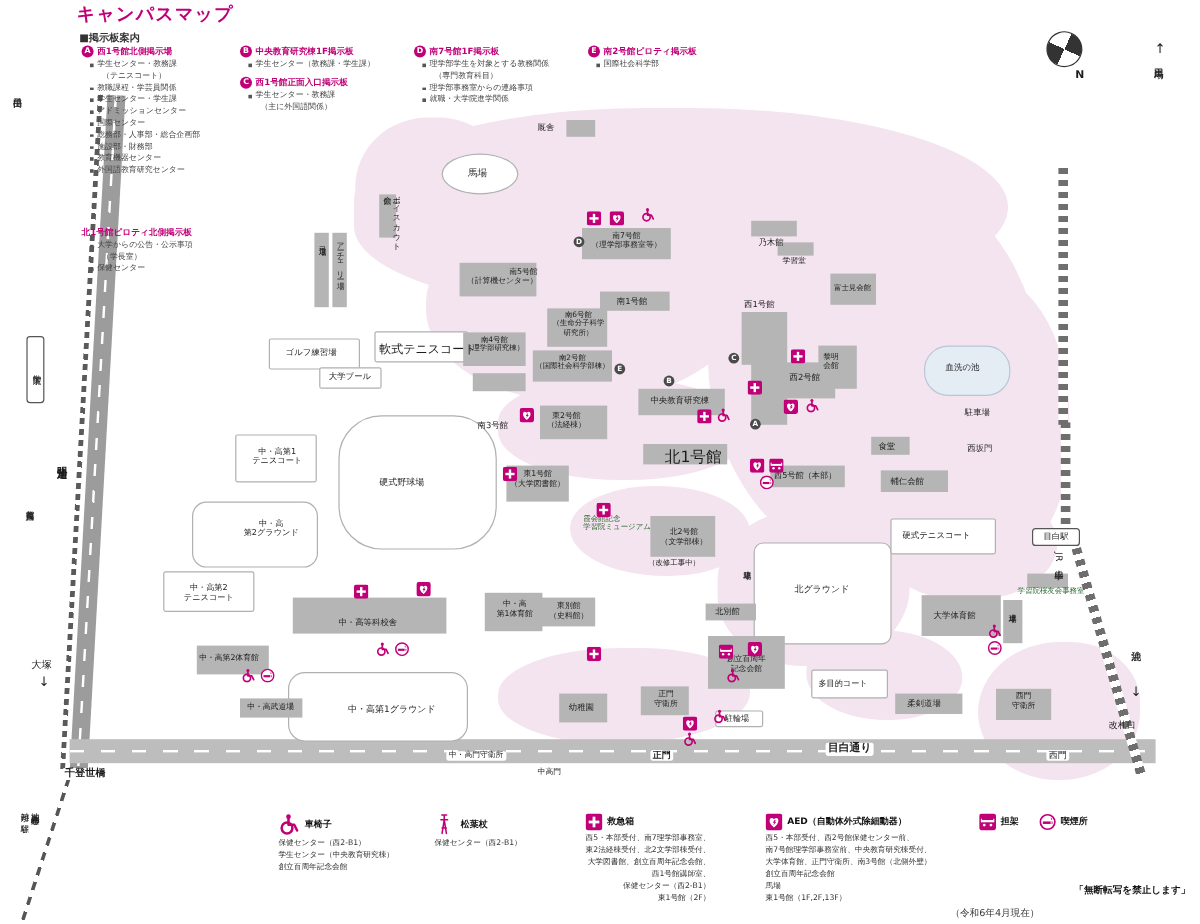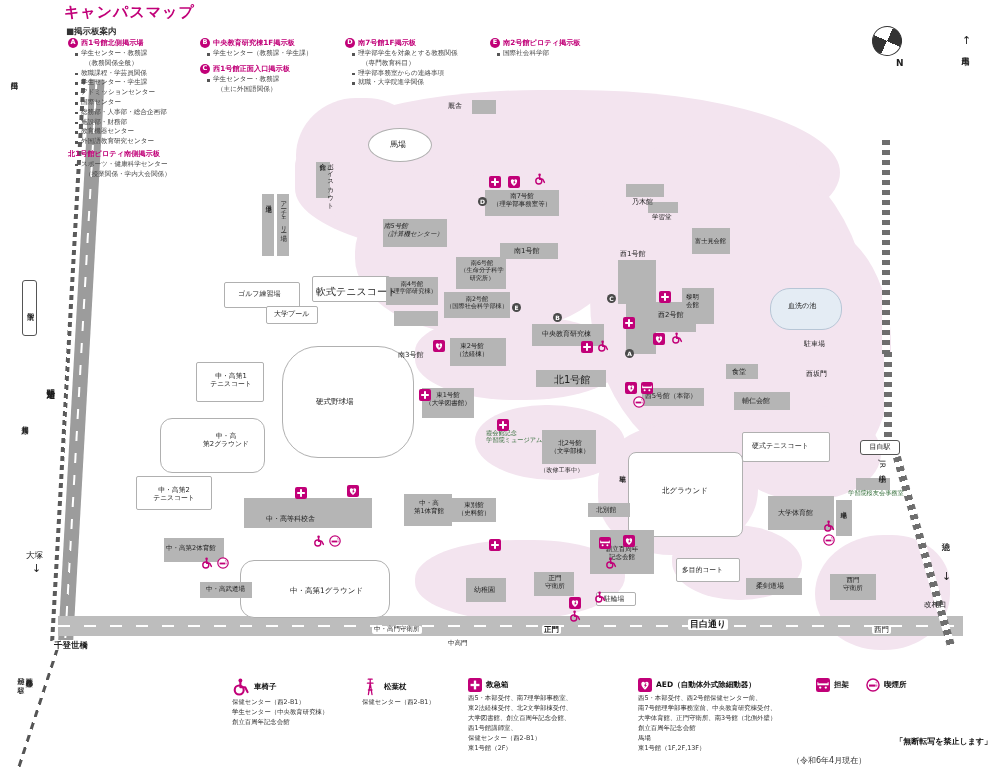--- a/index.html
+++ b/index.html
@@ -90,21 +90,21 @@
       </div>
       <div class="bsec" style="left: 362px;">
         <div class="bhead">
           <span class="icn"><svg width="18" height="18" viewBox="0 0 14 18">
               <path d="M4.2 1.2h4M6.2 1.2v4M3.4 5.2h5.6M6.2 5.2 4.4 16.5M6.2 5.2 8 16.5M4.4 12h3.6" fill="none" stroke="#c10078" stroke-width="1.3" stroke-linecap="round"></path>
             </svg></span>
           <span>松葉杖</span>
         </div>
         <div class="bline">保健センター（西2-B1）</div>
       </div>
-      <div class="bsec" style="left: 468px;">
+      <div class="bsec" style="left: 488px; text-align: right;">
         <div class="bhead">
           <span class="icn"><svg width="14" height="14" viewBox="0 0 12 12">
               <rect width="12" height="12" rx="2" fill="#c10078"></rect>
               <rect x="5" y="2.2" width="2" height="7.6" fill="#fff"></rect>
               <rect x="2.2" y="5" width="7.6" height="2" fill="#fff"></rect>
             </svg></span>
           <span>救急箱</span>
         </div>
         <div class="bline">西5・本部受付、南7理学部事務室、</div>
         <div class="bline">東2法経棟受付、北2文学部棟受付、</div>
@@ -225,41 +225,41 @@
     <div class="lbl" style="left: 448px; top: 102px; font-size: 7px;">厩舎</div>
     <div class="lbl" style="left: 390px; top: 140px; font-size: 8px;">馬場</div>
     <div class="lbl v" style="left: 318px; top: 158px; font-size: 6.5px;">ボーイスカウト
 会館</div>
     <div class="lbl v" style="left: 264px; top: 200px; font-size: 6.5px;">弓道場</div>
     <div class="lbl v" style="left: 279px; top: 197px; font-size: 6.5px;">アーチェリー場</div>
     <div class="lbl" style="left: 486px; top: 193px; font-size: 6.5px; width: 72px; text-align: center;">南7号館
 （理学部事務室等）</div>
     <div class="lbl" style="left: 632px; top: 198px; font-size: 7px;">乃木館</div>
     <div class="lbl" style="left: 652px; top: 214px; font-size: 6.5px;">学習堂</div>
-    <div class="lbl" style="left: 384px; top: 223px; font-size: 6.5px; width: 64px; text-align: left; font-style: italic;">南5号館
+    <div class="lbl" style="left: 384px; top: 223px; font-size: 6.5px; width: 64px; text-align: right;">南5号館
 （計算機センター）</div>
     <div class="lbl" style="left: 514px; top: 247px; font-size: 7px;">南1号館</div>
     <div class="lbl" style="left: 454px; top: 259px; font-size: 6.2px; width: 56px; text-align: center;">南6号館
 （生命分子科学
 研究所）</div>
     <div class="lbl" style="left: 382px; top: 280px; font-size: 6.2px; width: 60px; text-align: center;">南4号館
 （理学部研究棟）</div>
     <div class="lbl" style="left: 620px; top: 250px; font-size: 7px;">西1号館</div>
     <div class="lbl" style="left: 442px; top: 295px; font-size: 6.2px; width: 70px; text-align: center;">南2号館
 （国際社会科学部棟）</div>
     <div class="lbl" style="left: 398px; top: 313px; font-size: 7px; margin-top: 38px;">南3号館</div>
     <div class="lbl" style="left: 658px; top: 311px; font-size: 7px;">西2号館</div>
     <div class="lbl" style="left: 686px; top: 294px; font-size: 6.5px; width: 26px; text-align: left;">黎明
 会館</div>
     <div class="lbl" style="left: 695px; top: 237px; font-size: 6.2px;">富士見会館</div>
     <div class="lbl" style="left: 788px; top: 302px; font-size: 7px;">血洗の池</div>
     <div class="lbl" style="left: 450px; top: 343px; font-size: 6.5px; width: 44px; text-align: center;">東2号館
 （法経棟）</div>
     <div class="lbl" style="left: 542px; top: 330px; font-size: 7px;">中央教育研究棟</div>
-    <div class="lbl" style="left: 554px; top: 374px; font-size: 10px;">北1号館</div>
+    <div class="lbl" style="left: 554px; top: 374px; font-size: 13px;">北1号館</div>
     <div class="lbl" style="left: 420px; top: 392px; font-size: 6.5px; width: 56px; text-align: center;">東1号館
 （大学図書館）</div>
     <div class="lbl" style="left: 645px; top: 392px; font-size: 6.8px;">西5号館（本部）</div>
     <div class="lbl" style="left: 742px; top: 397px; font-size: 7px;">輔仁会館</div>
     <div class="lbl" style="left: 732px; top: 368px; font-size: 7px;">食堂</div>
     <div class="lbl" style="left: 806px; top: 370px; font-size: 7px;">西坂門</div>
     <div class="lbl" style="left: 804px; top: 340px; font-size: 7px;">駐車場</div>
     <div class="lbl" style="left: 752px; top: 442px; font-size: 7px;">硬式テニスコート</div>
     <div class="lbl green" style="left: 486px; top: 429px; font-size: 6.2px;">霞会館記念
 学習院ミュージアム</div>
@@ -311,21 +311,21 @@
     <div class="lbl" style="left: 202px; top: 372px; font-size: 6.8px; width: 58px; text-align: center;">中・高第1
 テニスコート</div>
     <div class="lbl" style="left: 316px; top: 397px; font-size: 7.5px;">硬式野球場</div>
     <div class="lbl" style="left: 194px; top: 432px; font-size: 6.8px; width: 64px; text-align: center;">中・高
 第2グラウンド</div>
     <div class="lbl" style="left: 144px; top: 486px; font-size: 6.8px; width: 60px; text-align: center;">中・高第2
 テニスコート</div>
     <div class="lbl" style="left: 166px; top: 545px; font-size: 6.5px;">中・高第2体育館</div>
     <div class="lbl" style="left: 206px; top: 586px; font-size: 6.5px;">中・高武道場</div>
     <div class="lbl" style="left: 290px; top: 586px; font-size: 7.5px;">中・高第1グラウンド</div>
-    <div class="lbl" style="left: 266px; top: 515px; font-size: 7px; text-align: center;">中・高等科校舎</div>
+    <div class="lbl" style="left: 282px; top: 515px; font-size: 7px; text-align: center;">中・高等科校舎</div>
     <div class="lbl bold" style="left: 896px; top: 58px; font-size: 9px;">N</div>
     <div class="mk" style="left: 625px; top: 349px;">A</div>
     <div class="mk" style="left: 553px; top: 313px;">B</div>
     <div class="mk" style="left: 607px; top: 294px;">C</div>
     <div class="mk" style="left: 478px; top: 197px;">D</div>
     <div class="mk" style="left: 512px; top: 303px;">E</div>
     <span class="icn" style="left: 489px; top: 176px;"><svg width="12" height="12" viewBox="0 0 12 12">
         <rect width="12" height="12" rx="2" fill="#c10078"></rect>
         <rect x="5" y="2.2" width="2" height="7.6" fill="#fff"></rect>
         <rect x="2.2" y="5" width="7.6" height="2" fill="#fff"></rect>
@@ -484,36 +484,37 @@
         <path d="M5.6 2.8v3.4h3.2l1.6 3.2" fill="none" stroke="#c10078" stroke-width="1.4" stroke-linecap="round" stroke-linejoin="round"></path>
       </svg></span>
     <div class="station v" style="left: 22px; top: 280px; width: 15px; height: 56px;">学習院下</div>
     <div class="station" style="left: 860px; top: 440px; width: 40px; height: 15px;">目白駅</div>
     <div class="bgroup" style="left: 68px; top: 38px;">
       <div class="bt">
         <span class="lmk">A</span>
         <span>西1号館北側掲示場</span>
       </div>
       <div class="bitem">学生センター・教務課</div>
-      <div class="bitem sub">（教務関係全般）</div>
+      <div class="bitem sub">（テニスコート）</div>
       <div class="bitem">教職課程・学芸員関係</div>
       <div class="bitem">学生センター・学生課</div>
       <div class="bitem">アドミッションセンター</div>
       <div class="bitem">国際センター</div>
       <div class="bitem">総務部・人事部・総合企画部</div>
       <div class="bitem">施設部・財務部</div>
       <div class="bitem">教育機器センター</div>
       <div class="bitem">外国語教育研究センター</div>
     </div>
-    <div class="bgroup" style="left: 68px; top: 150px;">
+    <div class="bgroup" style="left: 68px; top: 190px;">
       <div class="bt">
-        <span>北1号館ピロティ南側掲示板</span>
-      </div>
-      <div class="bitem">スポーツ・健康科学センター</div>
-      <div class="bitem sub">（授業関係・学内大会関係）</div>
+        <span>北1号館ピロティ北側掲示板</span>
+      </div>
+      <div class="bitem">大学からの公告・公示事項</div>
+      <div class="bitem sub">（学長室）</div>
+      <div class="bitem">保健センター</div>
     </div>
     <div class="bgroup" style="left: 200px; top: 38px;">
       <div class="bt">
         <span class="lmk">B</span>
         <span>中央教育研究棟1F掲示板</span>
       </div>
       <div class="bitem">学生センター（教務課・学生課）</div>
     </div>
     <div class="bgroup" style="left: 200px; top: 64px;">
       <div class="bt">

